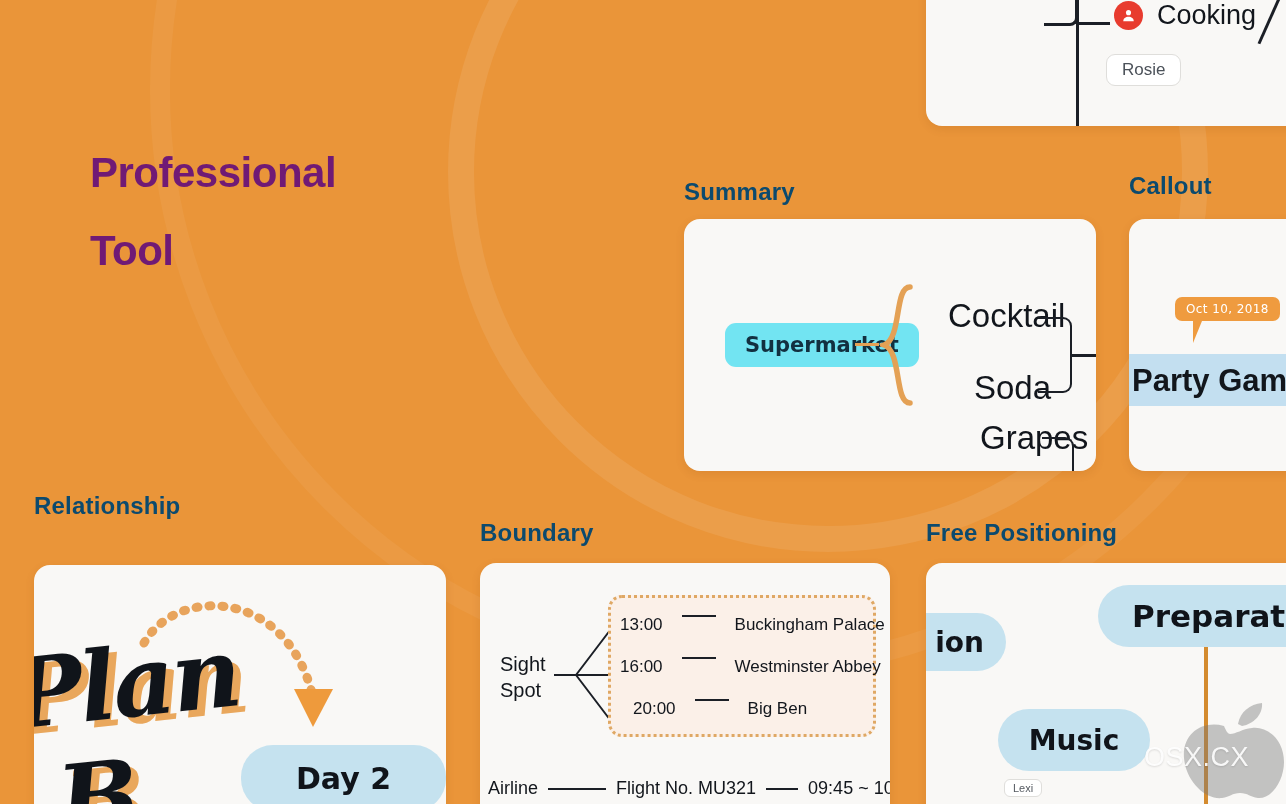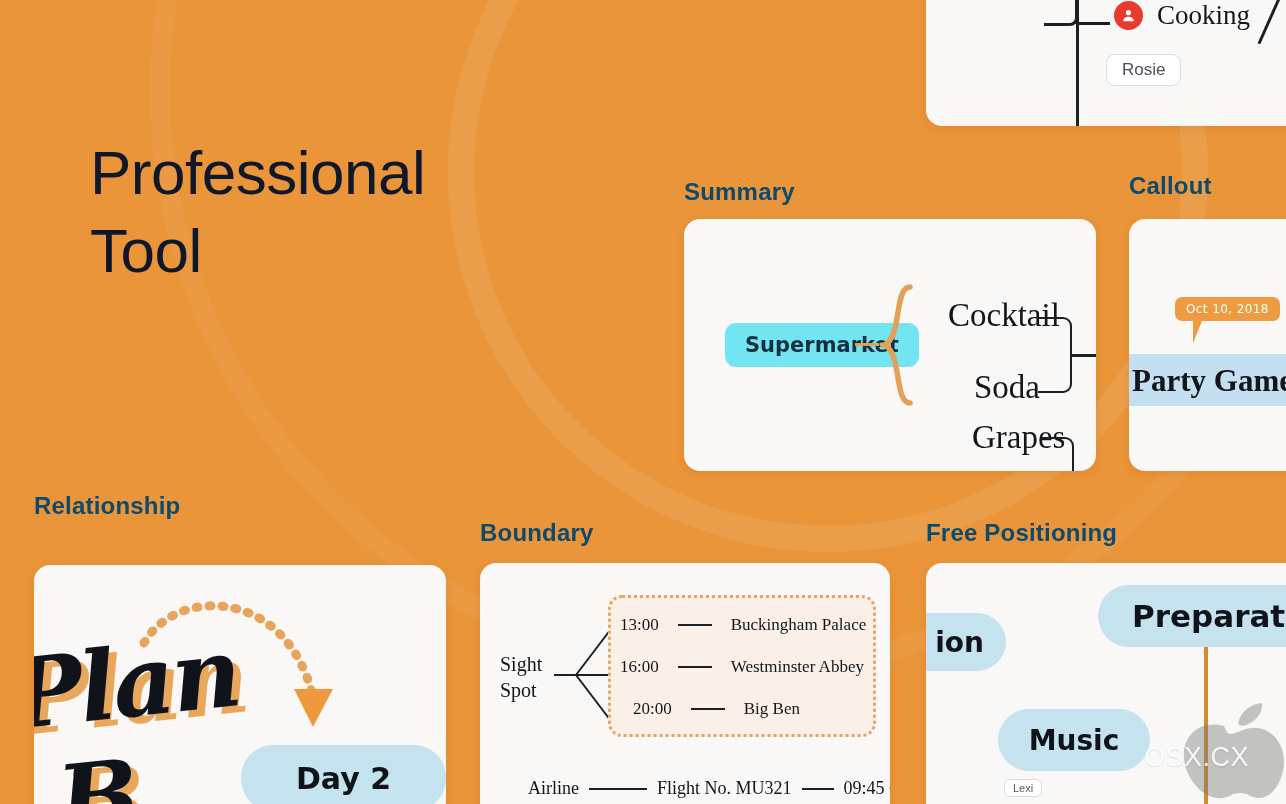--- a/index.html
+++ b/index.html
@@ -19,41 +19,41 @@
   }
   .bg-arc.a1 { width:760px; height:760px; left:448px; top:-208px; }
   .bg-arc.a2 {
     width:1180px; height:1180px; left:150px; top:-500px;
     border-width:20px; border-color:rgba(255,255,255,0.05);
   }
 
   
   .hero { position:absolute; left:90px; top:134px; width:540px; }
   .hero-title {
-    font-size:62px; line-height:78px; font-weight:normal; color:#0f172a;
+    font-size:42px; line-height:78px; font-weight:bold; color:#701a75;
     letter-spacing:-0.5px;
   }
   .hero-sub {
     margin-top:26px; font-size:21px; line-height:34px; color:#fdf4e8;
   }
 
   
   .sec-label {
     position:absolute; font-size:24px; font-weight:bold; color:#0c4a6e;
     letter-spacing:0.2px; white-space:nowrap;
   }
 
   
   .card {
     position:absolute; background:#f9f8f6; border-radius:16px;
     box-shadow:0 3px 10px rgba(120,60,0,0.12);
     overflow:hidden;
   }
   .mm-text {
-    font-family:Liberation Serif, serif;
+    font-family:Liberation Sans, sans-serif;
     color:#12161c;
   }
 
   
   #card-cooking { left:926px; top:-96px; width:420px; height:222px; }
   #card-cooking .trunk {
     position:absolute; left:150px; top:0; width:3px; height:222px;
     background:#1b1f26;
   }
   #card-cooking .branch-h {
@@ -98,21 +98,21 @@
   #card-summary .brace {
     position:absolute; left:196px; top:64px; width:34px; height:124px;
   }
   #card-summary .stub {
     position:absolute; left:171px; top:124px; width:24px; height:3px;
     background:#e4a155;
   }
   #card-summary .item { position:absolute; font-size:33px; white-space:nowrap; }
   #card-summary .i1 { left:264px; top:78px; }
   #card-summary .i2 { left:290px; top:150px; }
-  #card-summary .i3 { left:288px; top:200px; }
+  #card-summary .i3 { left:296px; top:200px; }
   #card-summary .cb {
     position:absolute; left:354px; top:98px; width:34px; height:76px;
     border-top:2.5px solid #1b1f26; border-right:2.5px solid #1b1f26;
     border-bottom:2.5px solid #1b1f26; border-radius:0 9px 9px 0;
   }
   #card-summary .cb-out {
     position:absolute; left:388px; top:135px; width:34px; height:2.5px;
     background:#1b1f26;
   }
   #card-summary .gb {
@@ -177,31 +177,31 @@
   #lbl-boundary { left:480px; top:519px; }
   #card-boundary { left:480px; top:563px; width:410px; height:285px; }
   #card-boundary .sight {
     position:absolute; left:20px; top:88px; font-size:20px; line-height:26px;
   }
   #card-boundary .boundary-box {
     position:absolute; left:128px; top:32px; width:268px; height:142px;
     background:#fbf0e8; border:3px dotted #dfa864; border-radius:14px;
   }
   #card-boundary .row {
-    position:absolute; display:flex; align-items:center; gap:19px;
+    position:absolute; display:flex; gap:19px;
     font-size:17px; white-space:nowrap;
   }
   #card-boundary .r1 { left:140px; top:52px; }
   #card-boundary .r2 { left:140px; top:94px; }
   #card-boundary .r3 { left:153px; top:136px; }
   #card-boundary .ln { display:inline-block; height:2px; background:#1b1f26; }
   #card-boundary .airline {
     position:absolute; left:8px; top:215px;
     display:flex; align-items:center; gap:10px;
-    font-size:18px; white-space:nowrap;margin-left:40px;
+    font-size:18px; white-space:nowrap;
   }
 
   
   #lbl-free { left:926px; top:519px; }
   #card-free { left:926px; top:563px; width:400px; height:285px; }
   #card-free .p-ion {
     position:absolute; left:-86px; top:50px; width:166px; height:58px;
     justify-content:flex-end; padding-right:22px; font-size:28px;
   }
   #card-free .p-prep {

